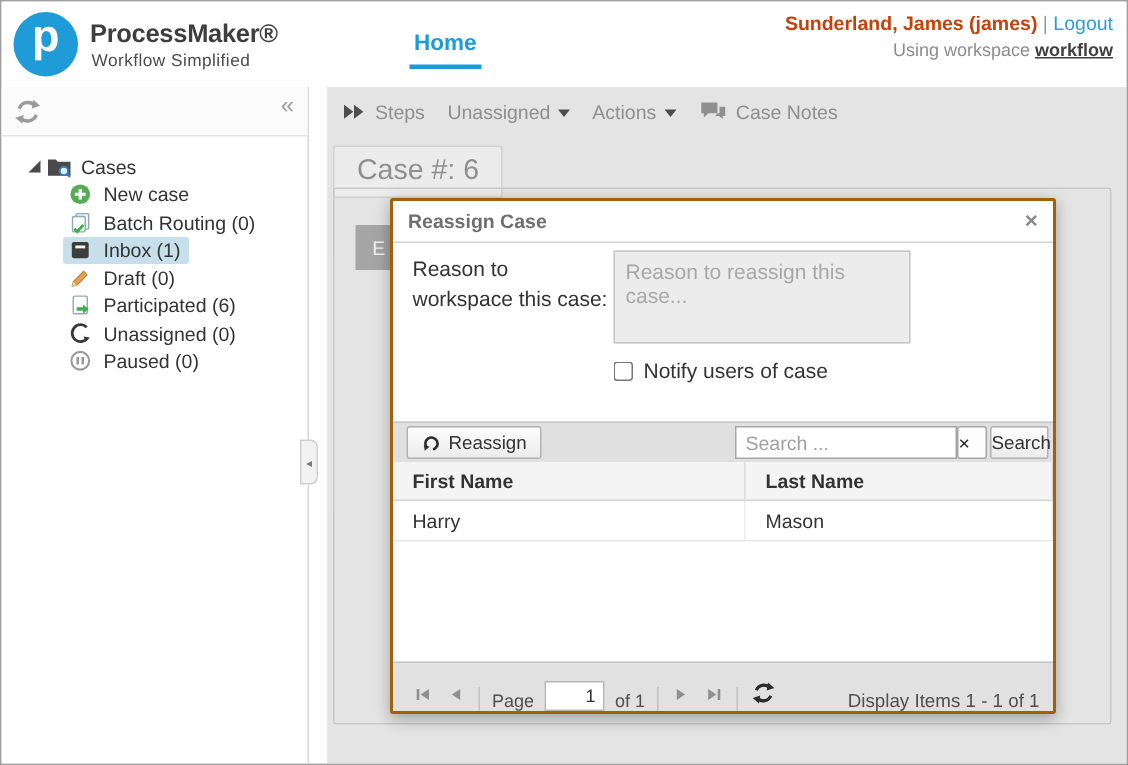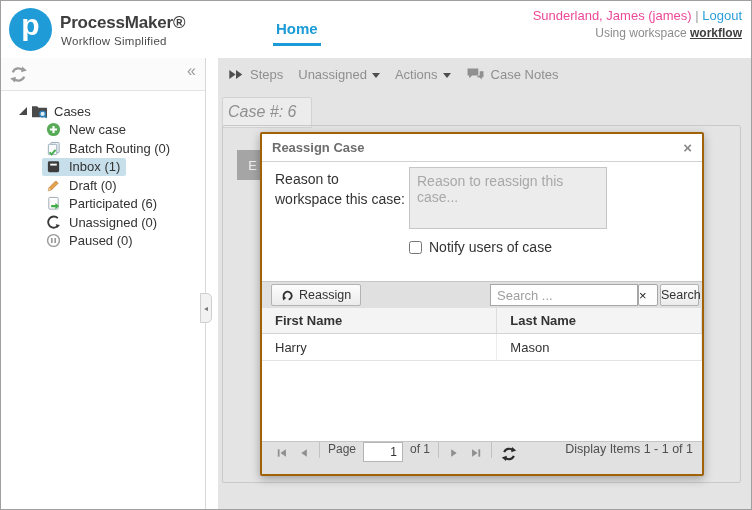--- a/index.html
+++ b/index.html
@@ -11,21 +11,21 @@
   .header { position:absolute; top:0; left:0; right:0; height:57px; background:#fff; }
   .logo-circle { position:absolute; left:8px; top:7px; width:43px; height:43px; border-radius:50%;
     background:#1f9cd7; color:#fff; display:flex; align-items:center; justify-content:center;
     font-weight:bold; font-size:30px; padding-bottom:9px; }
   .brand-title { position:absolute; left:59px; top:12px; font-size:17px; font-weight:bold; color:#3e3e3e; letter-spacing:-0.2px; }
   .brand-tagline { position:absolute; left:60px; top:34px; font-size:11.5px; color:#4c4c4c; letter-spacing:0.3px; }
   .home-tab { position:absolute; left:272px; top:19px; color:#1b9bd7; font-size:15px; font-weight:bold;
     padding:0 3px 6px 3px; border-bottom:3px solid #1b9bd7; cursor:pointer; }
   .user-area { position:absolute; top:7px; right:9px; text-align:right; }
   .user-line1 { font-size:13px; }
-  .user-name { color:#ec4899; font-weight:normal; cursor:pointer; }
+  .user-name { color:#c2410c; font-weight:bold; cursor:pointer; }
   .user-sep { color:#9a9a9a; }
   .logout { color:#2b9fd9; cursor:pointer; }
   .user-line2 { margin-top:3px; font-size:12px; color:#8c8c8c; }
   .workspace-name { color:#3f3f3f; font-weight:bold; text-decoration:underline; cursor:pointer; }
 
   
   .content { position:absolute; top:57px; left:0; right:0; bottom:0; display:flex; }
 
   
   .sidebar { width:205px; background:#fff; border-right:1px solid #d8d8d8; position:relative; }
@@ -46,21 +46,21 @@
     border:1px solid #cfcfcf; border-radius:0 5px 5px 0; display:flex; align-items:center; justify-content:center;
     font-size:8px; color:#777; cursor:pointer; }
 
   
   .main { flex:1; background:#e4e4e4; position:relative; overflow:hidden; }
   .main-toolbar { position:absolute; left:10px; top:9px; display:flex; align-items:center; color:#8f8f8f; font-size:13px; }
   .mt-item { display:flex; align-items:center; margin-right:15px; cursor:pointer; }
   .mt-item .mi { margin-right:6px; display:flex; align-items:center; }
   .caret { width:0; height:0; border-left:4px solid transparent; border-right:4px solid transparent; border-top:5px solid #4d4d4d; margin-left:5px; margin-top:2px; }
   .case-tab { position:absolute; left:4px; top:39px; background:#ececec; border:1px solid #d2d2d2;
-    padding:5px 15px 6px 5px; color:#8f8f8f; font-size:16px; border-radius:2px 2px 0 0; cursor:pointer;font-style:italic; }
+    padding:5px 15px 6px 15px; color:#8f8f8f; font-size:19px; border-radius:2px 2px 0 0; cursor:pointer; }
   .panel-behind { position:absolute; left:4px; top:67px; width:519px; height:358px; border:1px solid #c9c9c9; border-radius:2px; }
   .e-button { position:absolute; left:19px; top:92px; width:31px; height:30px; background:#a5a5a5; color:#efefef;
     display:flex; align-items:center; justify-content:center; font-size:13px; cursor:pointer; }
 
   
   .modal { position:absolute; left:42px; top:74px; width:444px; height:344px; background:#ffffff;
     border:2px solid #a16207; border-radius:2px; box-shadow:0 3px 10px rgba(0,0,0,0.3);
     display:flex; flex-direction:column; }
   .modal-titlebar { height:28px; flex:0 0 auto; border-bottom:1px solid #d2d2d2; display:flex; align-items:center; justify-content:space-between; padding:0 10px; }
   .modal-title { color:#6e6e6e; font-weight:bold; font-size:13px; }
@@ -87,21 +87,21 @@
   .grid-header { height:26px; flex:0 0 auto; background:#f4f4f4; border-bottom:1px solid #d4d4d4; display:flex; }
   .gh-cell { padding:5px 0 0 13px; font-weight:bold; font-size:13px; color:#333; border-right:1px solid #dcdcdc; cursor:pointer; }
   .gh-c1 { width:252px; }
   .gh-c2 { width:219px; }
   .gh-spacer { flex:1; }
   .grid-row { height:27px; flex:0 0 auto; background:#fff; border-bottom:1px solid #e3e3e3; display:flex; cursor:pointer; }
   .gr-cell { padding:6px 0 0 13px; font-size:13px; color:#333; border-right:1px solid #ececec; }
   .grid-filler { flex:1; background:#fff; }
 
   .pagination { height:33px; flex:0 0 auto; background:#e1e1e1; border-top:1px solid #c6c6c6;
-    display:flex; align-items:flex-start; padding:0 9px; }
+    display:flex; align-items:flex-end; padding:0 9px; }
   .pg-btn { width:22px; height:22px; display:flex; align-items:center; justify-content:center; cursor:pointer; border-radius:2px; }
   .pg-sep { width:1px; height:16px; background:#c2c2c2; margin:0 4px; }
   .pg-text { font-size:12px; color:#4f4f4f; margin:0 4px; }
   .page-input { width:40px; height:20px; border:1px solid #b5b5b5; text-align:right; padding-right:5px;
     font-family:inherit; font-size:12px; color:#333; margin:0 3px; }
   .pg-refresh { width:25px; height:24px; }
   .pg-spacer { flex:1; }
   .display-items { font-size:12.5px; color:#4f4f4f; }
 </style>
 </head>

